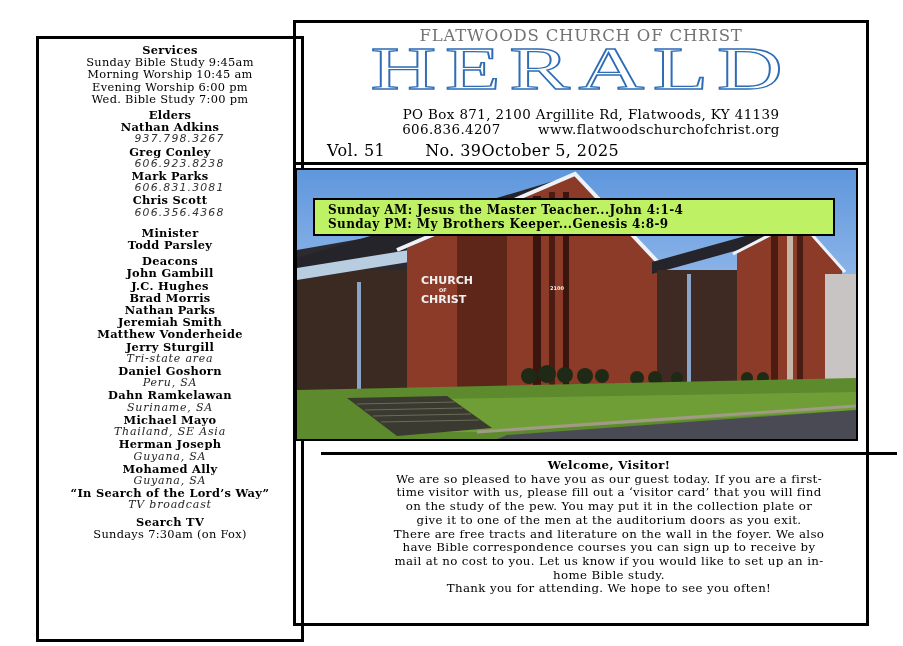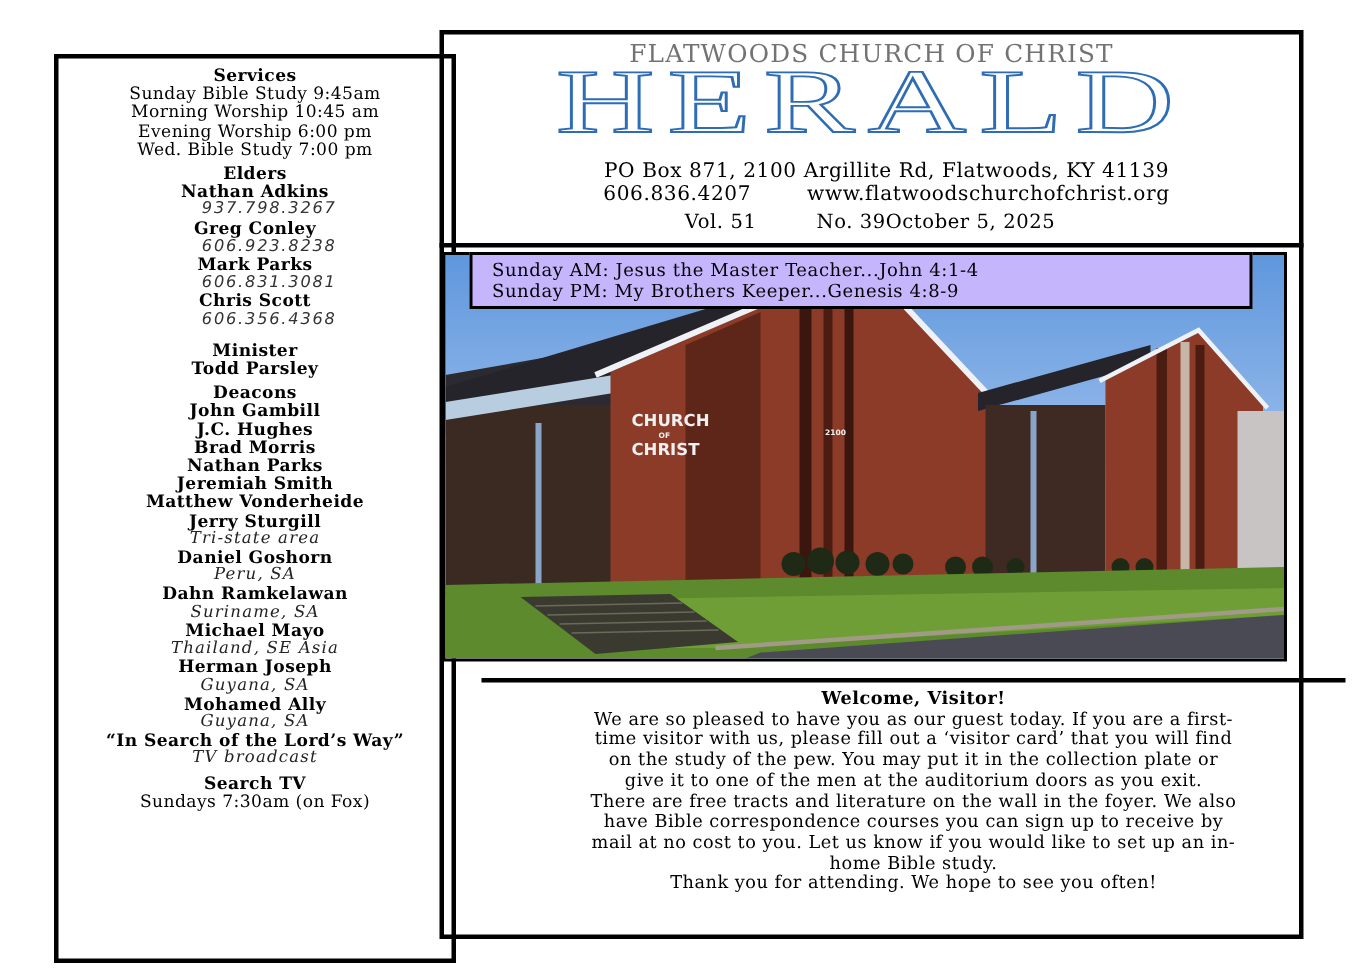--- a/index.html
+++ b/index.html
@@ -18,25 +18,25 @@
     .lc .gap { height: 4px; }
 
     
     #right-col { left: 293px; top: 20px; width: 576px; height: 606px; border: 3px solid #000; }
 
     
     #masthead { left: 293px; top: 20px; width: 576px; height: 145px; border-bottom: 3px solid #000; }
     .church-name { position: absolute; left: 0; right: 0; top: 6px; text-align: center; font-family: "DejaVu Serif", serif; color: #737373; font-size: 16.5px; letter-spacing: 0.8px; }
     .herald { position: absolute; left: 0; right: 0; top: 18px; text-align: center; font-family: "Liberation Serif", serif; font-size: 74px; line-height: 74px; letter-spacing: 7px; color: #fff; -webkit-text-stroke: 1.6px #2e6db5; transform: scaleX(1.23) scaleY(0.82); transform-origin: center top; }
     .address { position: absolute; left: 0; right: 0; top: 87px; text-align: center; font-size: 13.4px; line-height: 15px; letter-spacing: 0.4px; padding-left: 20px; }
-    .vol-row { position: absolute; left: 34px; right: 36px; top: 121px; font-size: 13px; display: flex; justify-content: center; letter-spacing: 0.4px; }
+    .vol-row { position: absolute; left: 34px; right: 36px; top: 121px; font-size: 16px; display: flex; justify-content: flex-start; letter-spacing: 0.4px; }
 
     
     #photo-box { left: 295px; top: 168px; width: 563px; height: 273px; border: 2px solid #000; background: linear-gradient(180deg, #5f97dd 0%, #8cb4e8 40%, #a9c7ee 58%, #b9d2f0 68%); overflow: hidden; }
-    #sermon-box { left: 313px; top: 168px; width: 522px; height: 38px; border: 2px solid #000; background: #c4b5fd; font-weight: normal; font-size: 12px; line-height: 14px; padding: 3px 0 0 13px; letter-spacing: 0.4px; }
+    #sermon-box { left: 313px; top: 198px; width: 522px; height: 38px; border: 2px solid #000; background: #bef264; font-weight: bold; font-size: 12px; line-height: 14px; padding: 3px 0 0 13px; letter-spacing: 0.4px; }
 
     
     #welcome-box { left: 293px; top: 452px; width: 576px; height: 174px; border-top: 3px solid #000; padding: 4px 8px 0 8px; text-align: center; font-size: 11.8px; line-height: 13.7px; letter-spacing: 0.35px; margin-left: 28px; }
     #welcome-box .wt { font-weight: bold; }
   </style>
 </head>
 <body>
 
 <div id="left-col" class="abs lc">
   <div class="hdr first">Services</div>

